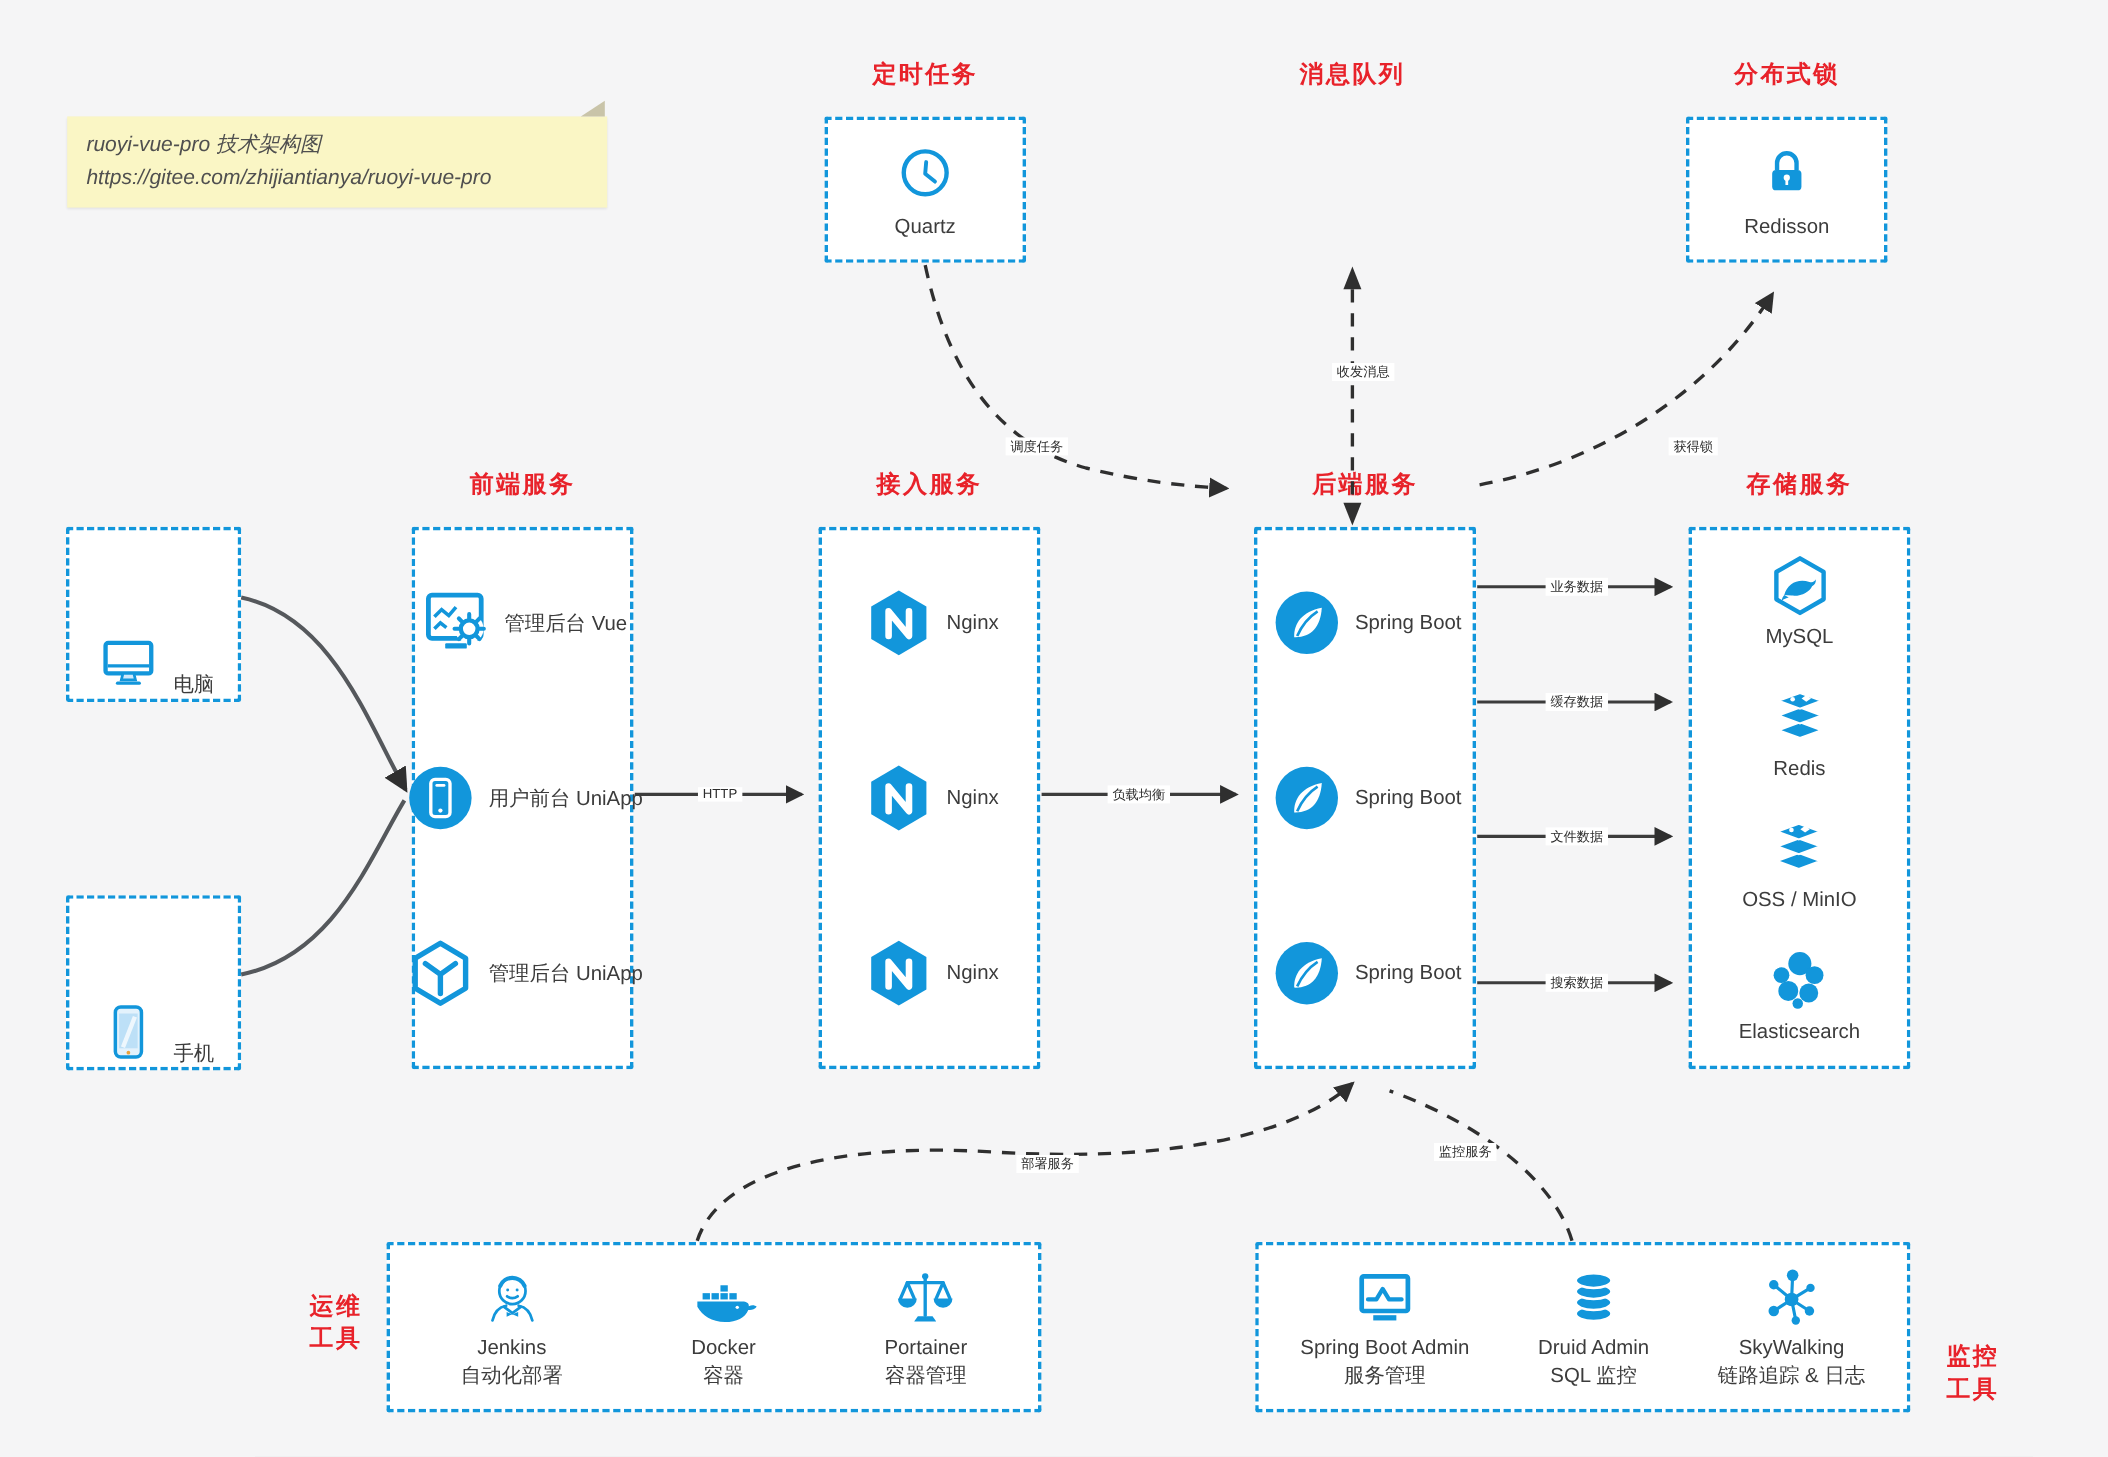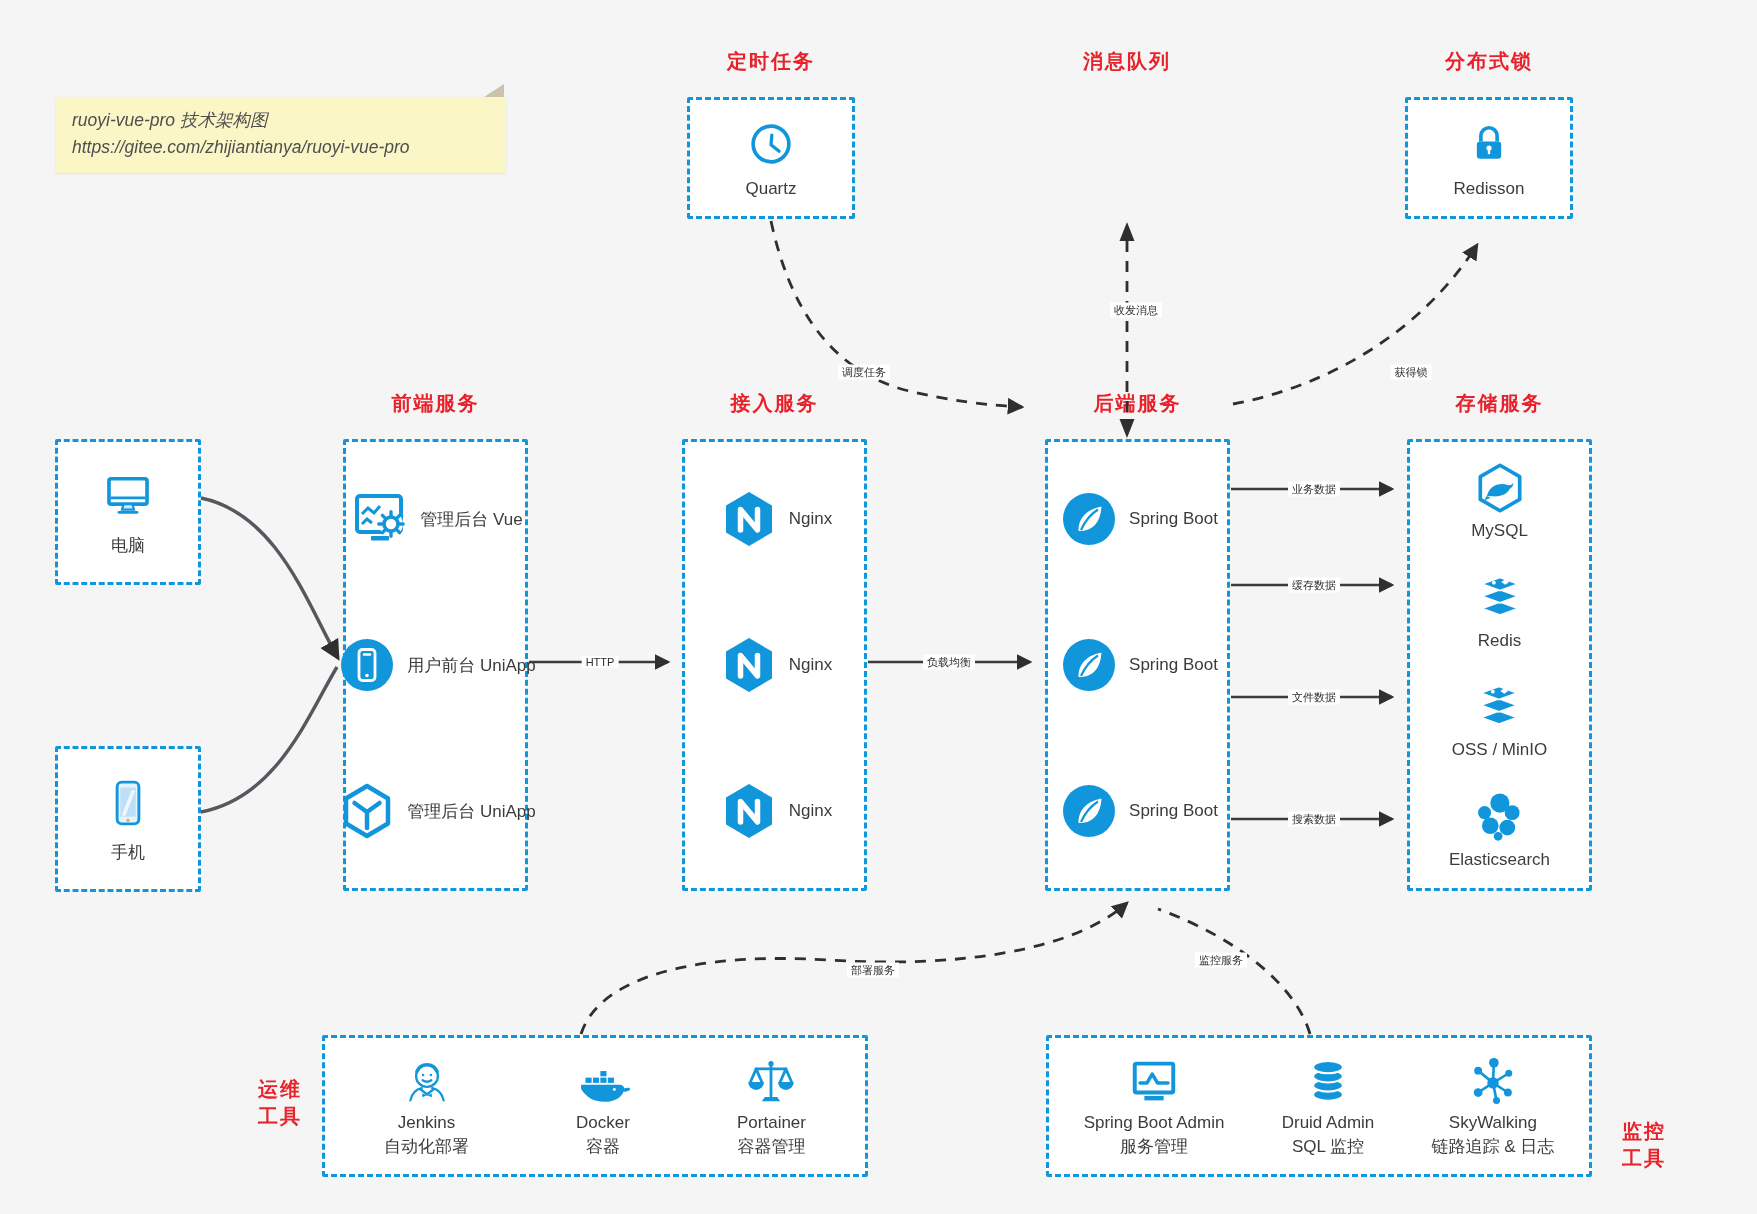--- a/index.html
+++ b/index.html
@@ -5,21 +5,21 @@
   html,body{margin:0;padding:0;background:#e9e9ea;}
   #canvas{
     position:relative;width:1757px;height:1214px;background:#f5f5f6;
     font-family:"Liberation Sans","DejaVu Sans",sans-serif;overflow:hidden;
   }
   .dbox{position:absolute;background:#fff;border:3px dashed #1296db;box-sizing:border-box;border-radius:2px;}
   .rtitle{position:absolute;color:#e8222a;font-size:20px;font-weight:bold;text-align:center;letter-spacing:2px;}
   .sidelabel{position:absolute;color:#e8222a;font-size:20px;font-weight:bold;line-height:27px;text-align:center;letter-spacing:2px;}
   .topbox{display:flex;flex-direction:column;align-items:center;justify-content:center;gap:9px;}
   .colbox{display:flex;flex-direction:column;align-items:center;justify-content:space-around;padding:4px 0;}
-  .devbox{display:flex;flex-direction:column;align-items:center;justify-content:center;gap:9px;}
+  .devbox{display:flex;flex-direction:row;align-items:flex-end;justify-content:center;gap:9px;}
   .toolbox{display:flex;flex-direction:row;align-items:center;justify-content:space-around;padding:0 6px;}
   .col-item{display:flex;flex-direction:row;align-items:center;gap:8px;}
   .sto-item{display:flex;flex-direction:column;align-items:center;gap:5px;}
   .tool-item{display:flex;flex-direction:column;align-items:center;gap:1px;}
   .lbl{font-size:17px;color:#3c3c3c;white-space:nowrap;}
   .tname,.tdesc{font-size:17px;color:#3c3c3c;line-height:23px;text-align:center;white-space:nowrap;}
   .icon{display:block;}
   .i52{width:52px;height:52px;}
   .i58{width:58px;height:58px;}
   .i64{width:64px;height:64px;}

